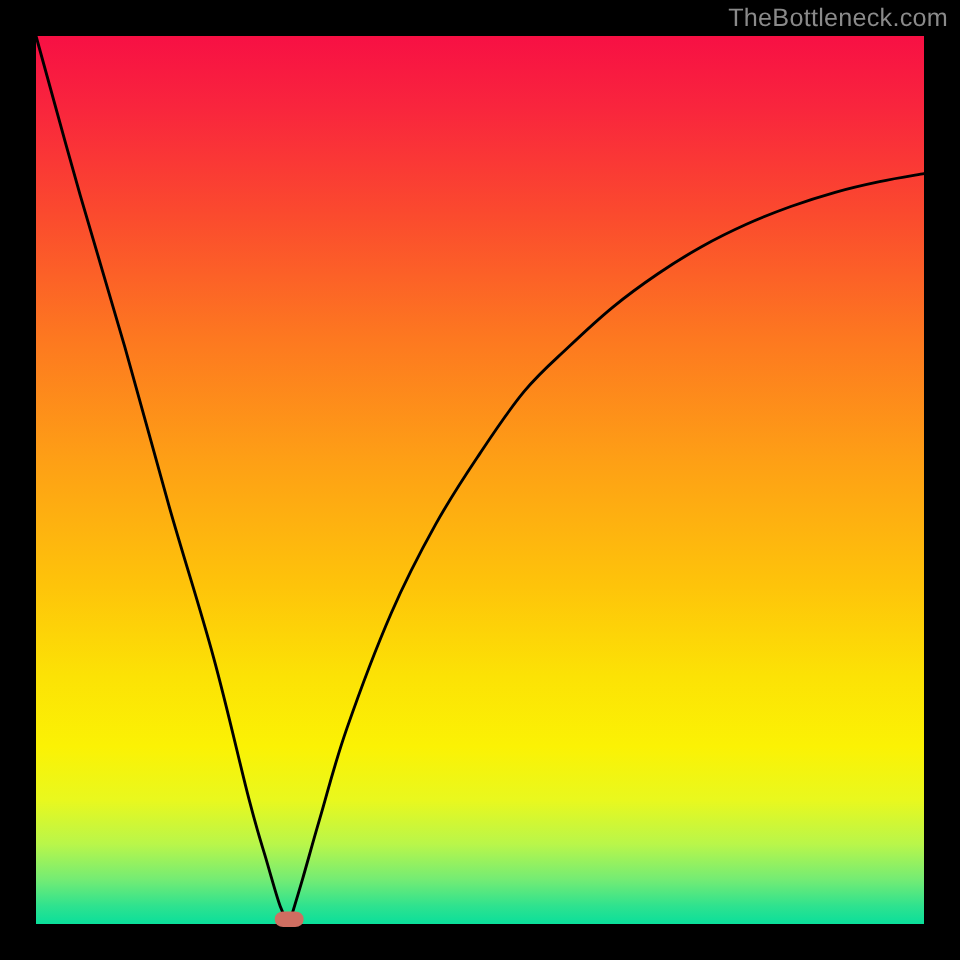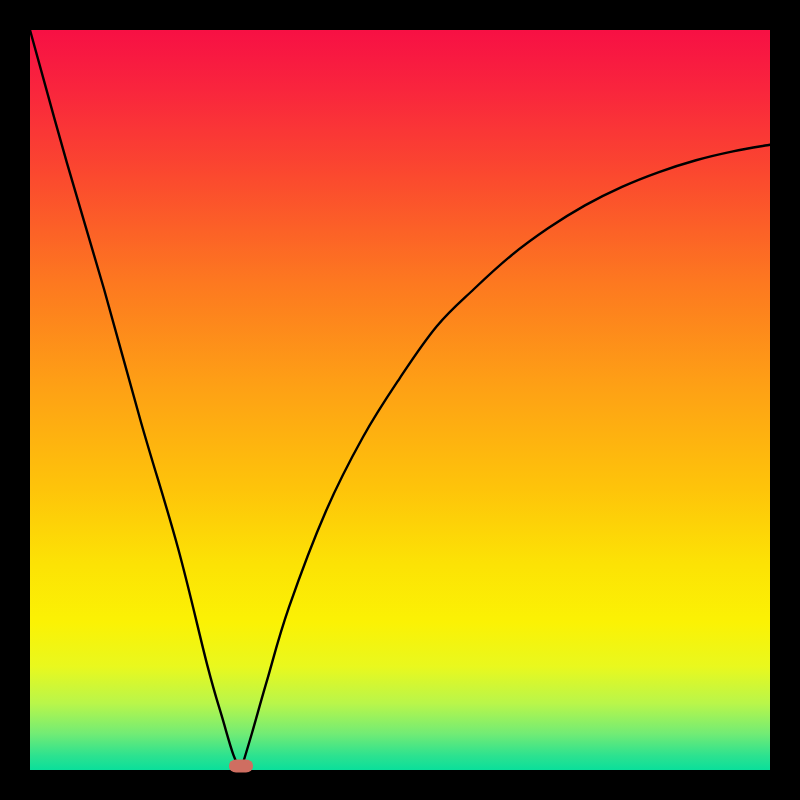--- a/index.html
+++ b/index.html
@@ -76,13 +76,14 @@
   <div class="plot-area">
 
     <svg class="curves" viewBox="0 0 740 740" preserveAspectRatio="none">
       <path id="left-path" fill="none" stroke="#000" stroke-width="2.4" stroke-linecap="round" d="M 0 0 C 6.66 23.976000000000006 23.68 86.58000000000004 37 133.20000000000005 C 50.32 179.82000000000005 60.68 212.38 74 259 C 87.32 305.62 97.68 345.58000000000004 111 392.20000000000005 C 124.32 438.82000000000005 136.012 474.044 148 518 C 159.988 561.956 169.608 605.764 177.6 636.4 C 185.59199999999998 667.036 187.738 672.216 192.4 688.2 C 197.062 704.1840000000001 200.17000000000004 715.8760000000001 203.50000000000003 725.2 C 206.83 734.524 209.56799999999998 737.336 210.89999999999998 740"></path>
       <path id="right-path" fill="none" stroke="#000" stroke-width="2.4" stroke-linecap="round" d="M 210.89999999999998 740 C 212.89799999999997 733.34 217.338 718.984 222 703 C 226.662 687.016 230.14000000000001 673.844 236.8 651.2 C 243.46 628.556 248.344 607.836 259 577.2 C 269.656 546.5640000000001 282.68 511.636 296 481 C 309.32 450.364 319.68 430.976 333 407 C 346.32 383.024 356.68 367.78 370 347.79999999999995 C 383.32 327.81999999999994 393.68000000000006 311.984 407.00000000000006 296 C 420.32000000000005 280.016 430.68 271.654 444 259 C 457.32 246.346 467.68 236.62240000000003 481 225.70000000000005 C 494.32 214.77760000000006 504.68 207.37760000000006 518 198.32000000000005 C 531.32 189.26240000000004 541.68 182.83919999999998 555 175.38 C 568.32 167.9208 578.68 162.8740000000001 592 156.8800000000001 C 605.32 150.8860000000001 615.68 146.8752000000001 629 142.08000000000004 C 642.32 137.2848 652.68 133.9695999999999 666 130.2399999999999 C 679.32 126.51039999999989 689.68 124.15719999999999 703 121.36000000000001 C 716.32 118.56280000000004 733.34 115.89880000000004 740 114.70000000000005"></path>
     </svg>
 
     <div id="min-marker" class="marker" style="left: 210.9px; top: 736px; background: rgb(207, 110, 97);"></div>
   </div>
 
+  <div class="watermark">TheBottleneck.com</div>
 </div>
 
 </body></html>

